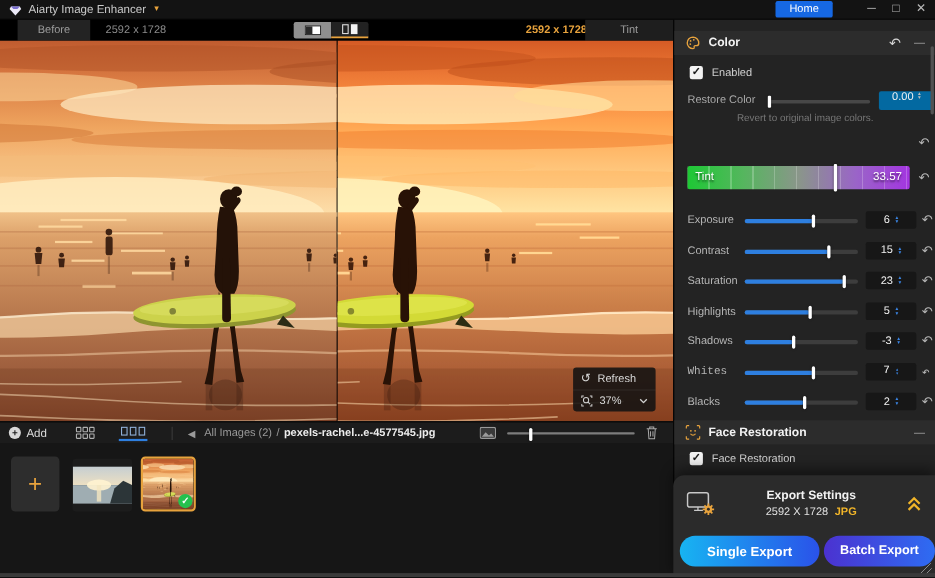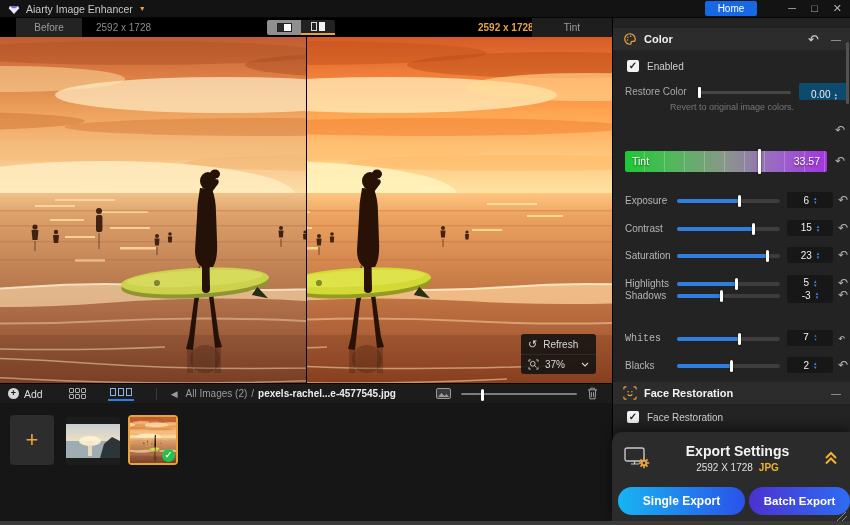--- a/index.html
+++ b/index.html
@@ -75,21 +75,21 @@
   .undo-ic { color:#d5d5d5; font-size:13px; }
   .collapse-ic { color:#a8a8a8; font-size:10px; }
 
   .chk { width:12px; height:12px; background:#f2f2f2; border-radius:2px; color:#1c1c1c; font-size:10px; line-height:12px; text-align:center; font-weight:bold; }
   .chk-label { color:#cfcfcf; font-size:10px; margin-left:8px; }
   #enabled-row { left:14px; top:42px; display:flex; align-items:center; }
   #restore-row { left:12px; top:66px; width:226px; height:16px; }
   #restore-label { position:absolute; left:0; top:2px; color:#a8a8a8; font-size:10px; }
   #restore-track { position:absolute; left:74px; top:7px; width:92px; height:3px; background:#474747; border-radius:2px; }
   #restore-handle { position:absolute; top:-4px; width:3px; height:11px; background:#fff; border-radius:1px; }
-  .valbox { position:absolute; background:#0c4a6e; border-radius:2px; color:#f0f0f0; font-size:10px; display:flex; align-items:flex-end; justify-content:center; gap:4px; }
+  .valbox { position:absolute; background:#0369a1; border-radius:2px; color:#f0f0f0; font-size:10px; display:flex; align-items:flex-start; justify-content:center; gap:4px; }
   #restore-valbox { left:174px; top:-1px; width:50px; height:17px; }
   .spin { font-size:5px; line-height:4px; color:#bbb; text-align:center; }
   #restore-hint { left:0; top:84px; width:238px; text-align:center; color:#767676; font-size:9px; }
 
   .gradbar { position:absolute; left:12px; width:202px; height:21px; border-radius:2px; }
   .gradbar::before { content:""; position:absolute; inset:0; background:repeating-linear-gradient(90deg, transparent 0 19px, rgba(255,255,255,.22) 19px 20px); }
   #temp-bar { top:102px; background:linear-gradient(90deg,#3e68d8 0%,#7288b4 30%,#9a9894 50%,#c2a269 72%,#e8a832 92%,#eaa832 100%); }
   #tint-bar { top:133px; background:linear-gradient(90deg,#1ec835 0%,#55b65e 25%,#8a968a 50%,#9a64c8 76%,#a335e0 100%); }
   .grad-label { position:absolute; left:7px; top:4px; color:#fff; font-size:10.5px; text-shadow:0 1px 2px rgba(0,0,0,.6); }
   .grad-value { position:absolute; right:7px; top:4px; color:#fff; font-size:10.5px; text-shadow:0 1px 2px rgba(0,0,0,.6); }
@@ -108,21 +108,21 @@
   .sreset { position:absolute; left:225px; top:1px; color:#b5b5b5; font-size:12px; }
 
   #face-head { top:364px; }
   #face-row { left:14px; top:393px; display:flex; align-items:center; position:absolute; }
   #rscroll { left:233px; top:24px; width:3px; height:62px; background:#525252; border-radius:2px; position:absolute;}
 
   
   #export-panel { left:612px; top:432px; width:238px; height:93px; background:#2b2b2b; border-radius:10px 0 0 0; box-shadow:0 -5px 12px rgba(0,0,0,.45); }
   #export-head { display:flex; align-items:center; height:52px; padding:0 12px; }
   #export-texts { flex:1; text-align:center; }
-  #export-title { color:#f2f2f2; font-size:14px; font-weight:bold; }
+  #export-title { color:#f2f2f2; font-size:11px; font-weight:bold; }
   #export-sub { margin-top:3px; font-size:10px; color:#e0e0e0; }
   #export-format { color:#f0b429; font-weight:bold; margin-left:6px; }
   .export-btn { position:absolute; top:55px; height:28px; border-radius:15px; color:#fff; font-weight:bold; text-align:center; line-height:28px; }
   #single-export { left:6px; width:127px; font-size:12px; background:linear-gradient(90deg,#17b4f2,#2a52e9); }
   #batch-export { left:137px; width:101px; font-size:11.5px; background:linear-gradient(90deg,#4b32d0,#2e6cf2); }
   #grip { position:absolute; right:3px; bottom:3px; width:10px; height:10px;
     background:linear-gradient(135deg, transparent 0 45%, #8a8a8a 45% 50%, transparent 50% 70%, #8a8a8a 70% 75%, transparent 75%); }
 </style>
 </head>
 <body>
@@ -441,21 +441,21 @@
           <div class="strack">
             <div class="sfill" style="width:57%"></div>
             <div class="shandle" style="left:57%"></div>
           </div>
           <div class="svalbox">
             <span>5</span>
             <span class="stp">▴<br>▾</span>
           </div>
           <span class="sreset">↶</span>
         </div>
-        <div class="srow" style="top: 269px; padding-left: 12px;">
+        <div class="srow" style="top: 284px; padding-left: 12px;">
           <span class="slabel">Shadows</span>
           <div class="strack">
             <div class="sfill" style="width:43%"></div>
             <div class="shandle" style="left:43%"></div>
           </div>
           <div class="svalbox">
             <span>-3</span>
             <span class="stp">▴<br>▾</span>
           </div>
           <span class="sreset">↶</span>

